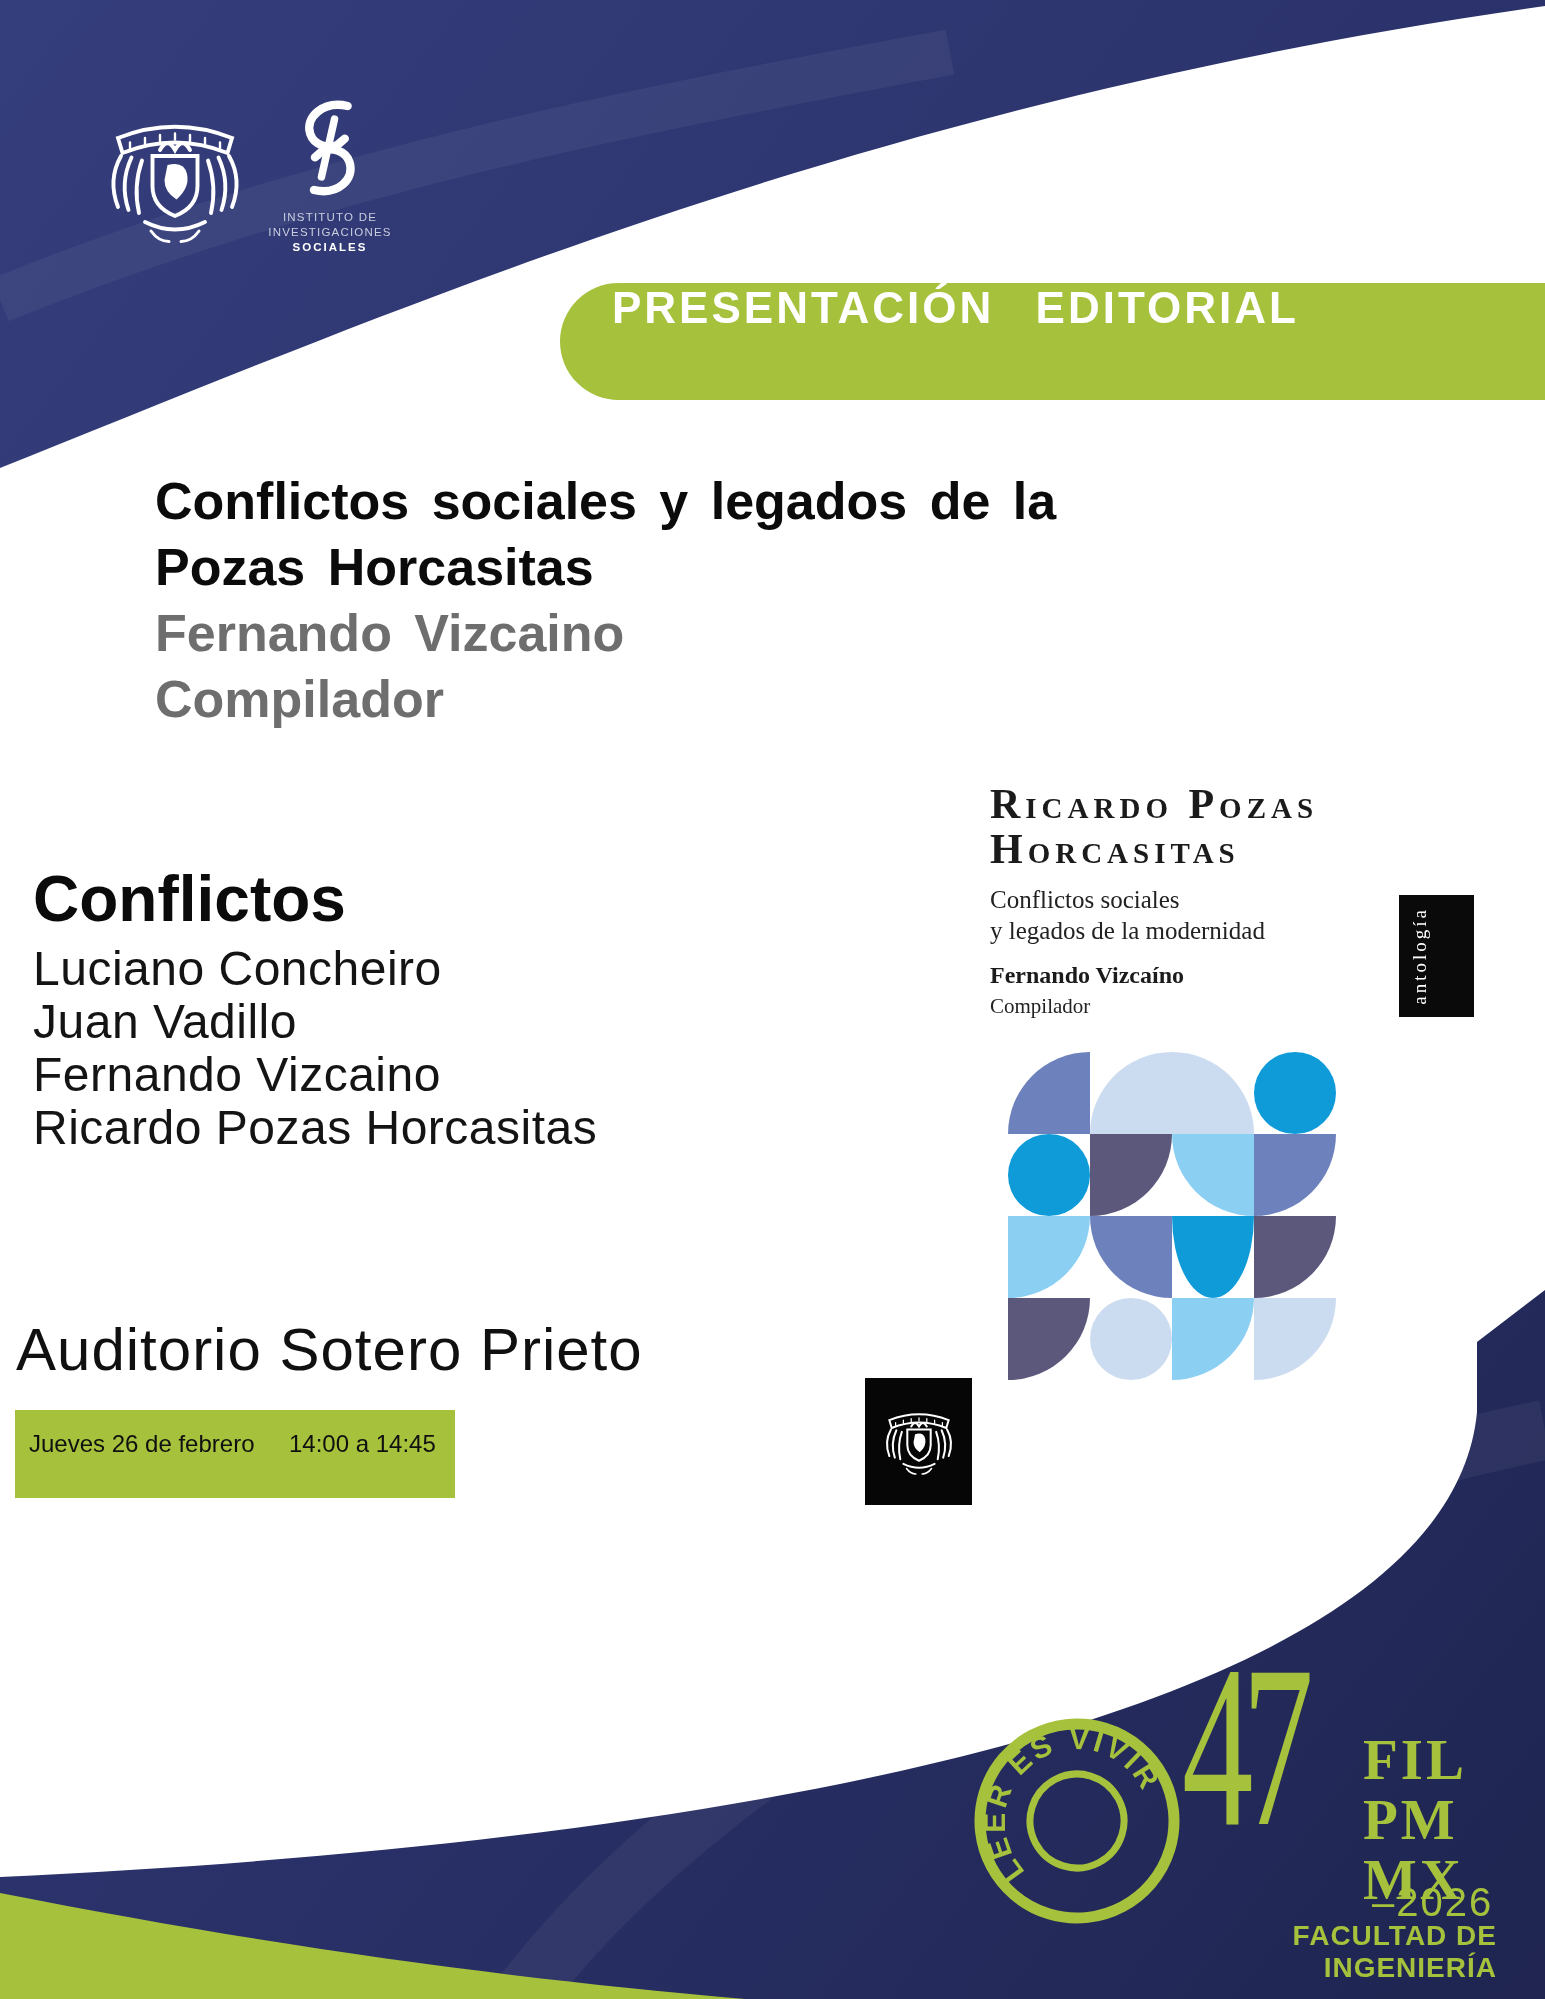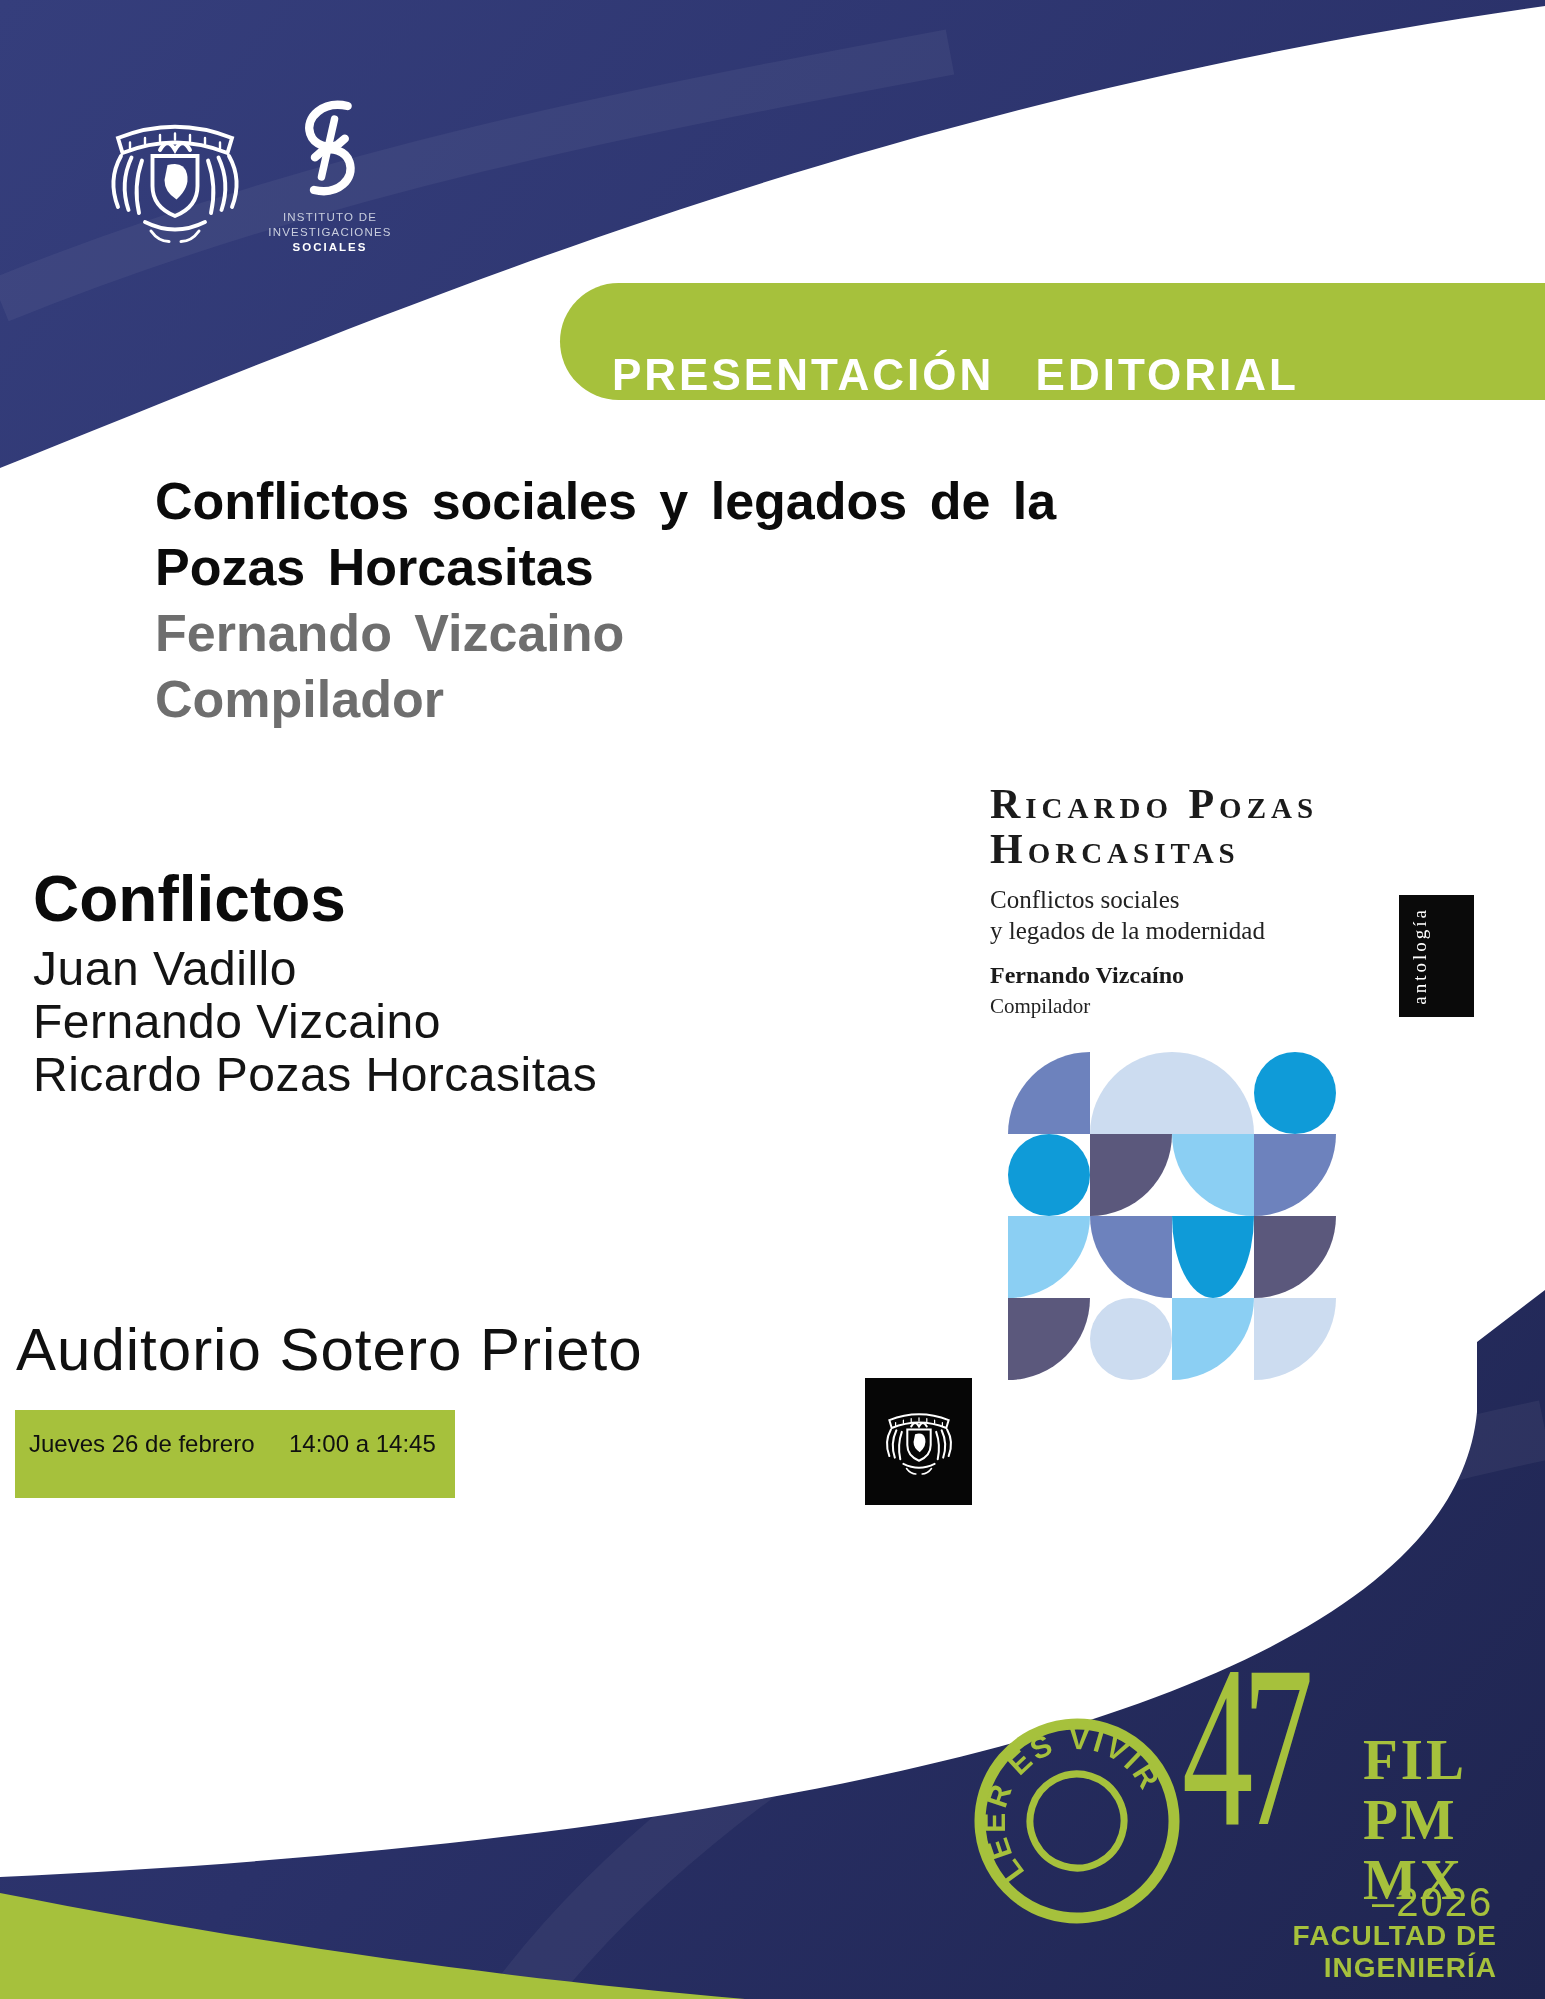--- a/index.html
+++ b/index.html
@@ -12,21 +12,21 @@
   
   #bg{position:absolute;inset:0;width:1545px;height:1999px;}
   
   #unam-crest{left:100px;top:104px;width:150px;height:152px;}
   #iis-logo{left:286px;top:96px;width:84px;height:104px;}
   #iis-text{left:240px;top:210px;width:180px;text-align:center;
     color:#c9cede;font-size:11.5px;letter-spacing:1.2px;line-height:15px;font-weight:400;}
   #iis-text .b{color:#ffffff;font-weight:bold;letter-spacing:2px;}
   
   #badge{left:560px;top:283px;width:985px;height:117px;border-radius:60px 0 0 60px;
-    display:flex;align-items:flex-end;padding-left:52px;box-sizing:border-box;}
+    display:flex;align-items:flex-start;padding-left:52px;box-sizing:border-box;}
   #badge span{color:#fff;font-weight:bold;font-size:44px;letter-spacing:3px;word-spacing:26px;}
   
   #title-block{left:155px;top:468px;line-height:66px;font-size:52px;font-weight:bold;
     white-space:nowrap;word-spacing:8px;}
   .title-line{color:#0b0b0b;}
   .gray-line{color:#6e6e6e;}
   
   #participan{left:33px;top:862px;font-size:64px;font-weight:bold;color:#0b0b0b;}
   #names{left:33px;top:942px;font-size:48px;line-height:53px;color:#141414;letter-spacing:0.5px;}
   
@@ -126,20 +126,21 @@
 
   <div class="abs" id="title-block">
     <div class="title-line">Conflictos sociales y legados de la</div>
     <div class="title-line">Pozas Horcasitas</div>
     <div class="gray-line">Fernando Vizcaino</div>
     <div class="gray-line">Compilador</div>
   </div>
 
   <div class="abs" id="participan">Conflictos</div>
   <div class="abs" id="names">
+    <div>Luciano Concheiro</div>
     <div>Juan Vadillo</div>
     <div>Fernando Vizcaino</div>
     <div>Ricardo Pozas Horcasitas</div>
   </div>
 
   <div class="abs" id="venue">Auditorio Sotero Prieto</div>
   <div class="abs green-bg" id="datebar">
     <span class="d1">Jueves 26 de febrero</span>
     <span class="d2">14:00 a 14:45</span>
   </div>

